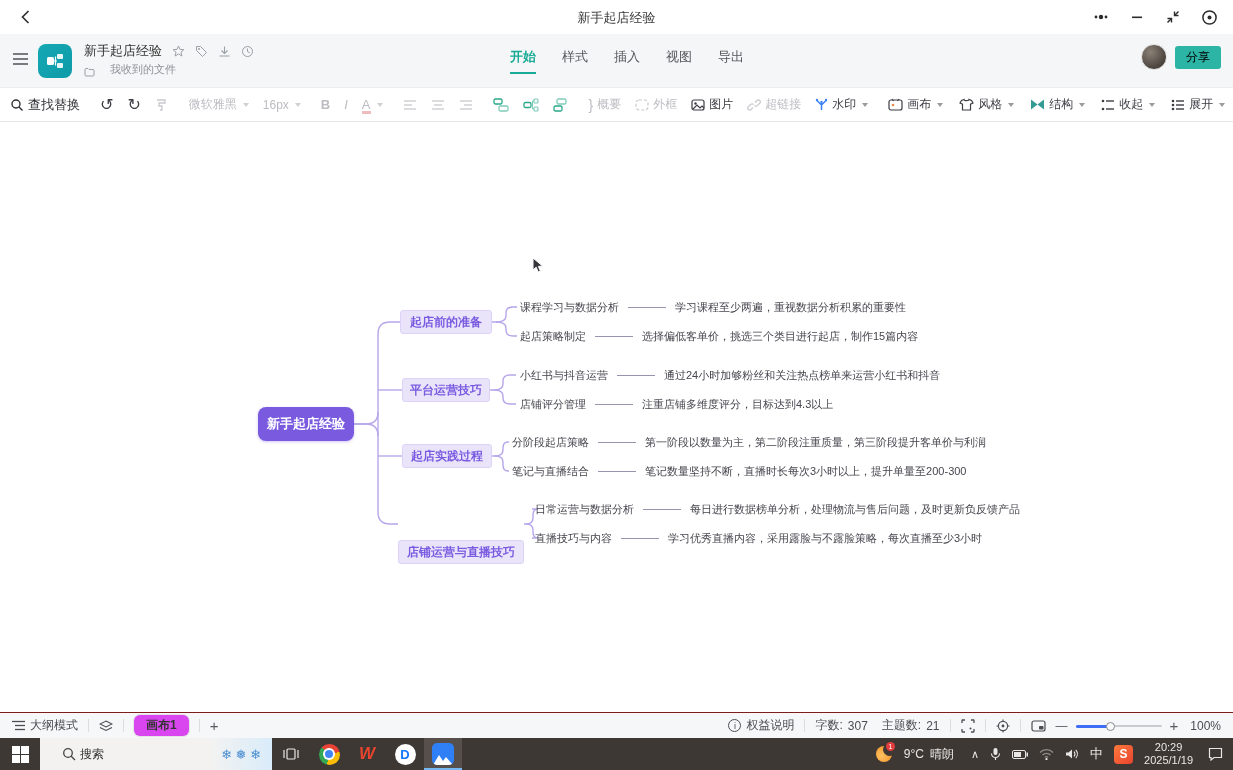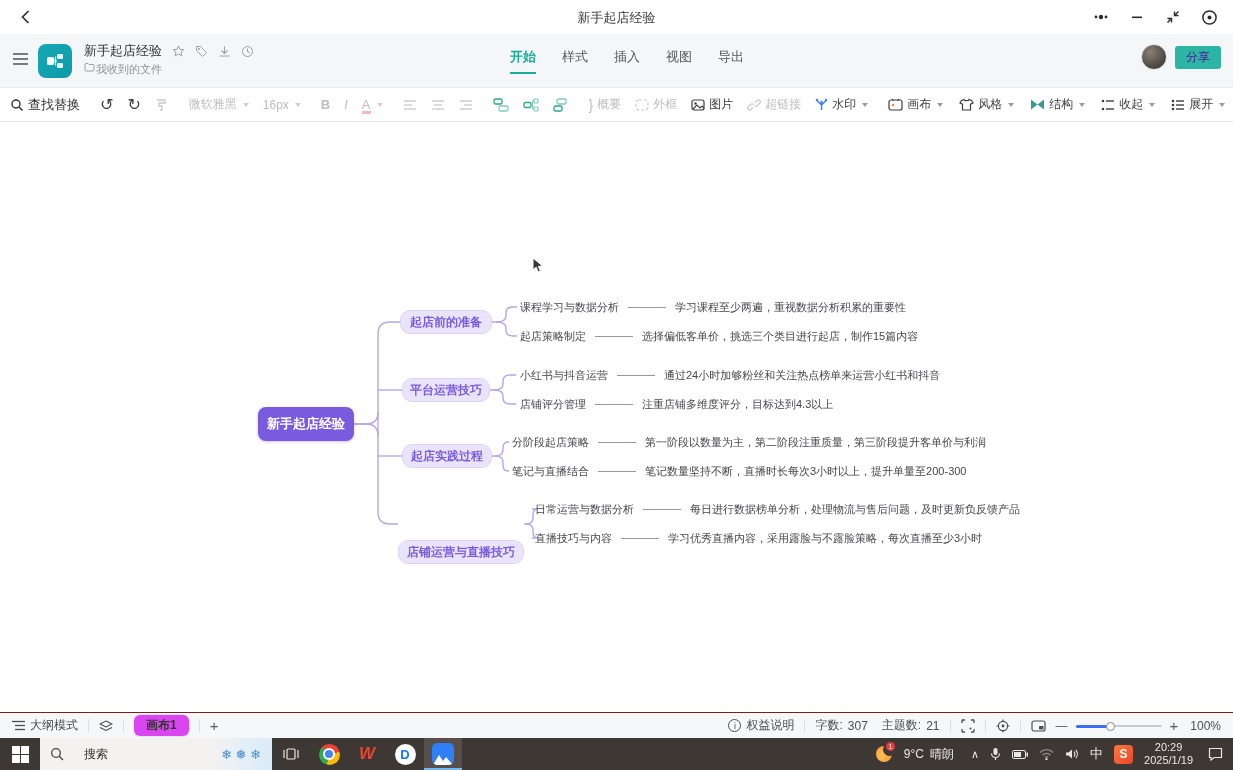--- a/index.html
+++ b/index.html
@@ -14,27 +14,27 @@
   .winbtn { width:20px; height:20px; display:flex; align-items:center; justify-content:center; color:#2c2c2c; }
 
   
   .header { position:absolute; top:34px; left:0; width:100%; height:54px; background:#f5f6f7; border-bottom:1px solid #ececec; }
   .burger { position:absolute; left:12px; top:18px; }
   .appicon { position:absolute; left:38px; top:10px; width:34px; height:34px; border-radius:8px;
              background:linear-gradient(135deg,#14a9b4,#0f9aa8); display:flex; align-items:center; justify-content:center; }
   .doc-title-row { position:absolute; left:84px; top:8px; display:flex; align-items:center; gap:10px; }
   .doc-title { font-size:13px; color:#333; }
   .mini-ic { color:#9aa0a6; display:inline-flex; }
-  .doc-sub { position:absolute; left:84px; top:28px; display:flex; align-items:flex-start; gap:1px; font-size:11px; color:#8d9299; }
+  .doc-sub { position:absolute; left:84px; top:28px; display:flex; align-items:flex-end; gap:15px; font-size:11px; color:#8d9299; }
   .tabs { position:absolute; left:510px; top:14px; display:flex; gap:26px; font-size:13px; color:#53575c; }
   .tab { padding-bottom:6px; cursor:pointer; }
   .tab.active { color:#18ab96; border-bottom:2px solid #18ab96; font-weight:bold; }
   .avatar { position:absolute; right:66px; top:10px; width:26px; height:26px; border-radius:50%;
             background:radial-gradient(circle at 35% 30%,#8a8076,#4b443e 70%); border:1px solid #ddd; }
-  .share-btn { position:absolute; right:12px; top:12px; width:46px; height:23px; background:#2cb5a5; color:#4c1d95;
+  .share-btn { position:absolute; right:12px; top:12px; width:46px; height:23px; background:#2cb5a5; color:#000000;
                font-size:12px; border:none; border-radius:3px; cursor:pointer; }
 
   
   .toolbar { position:absolute; top:88px; left:0; width:100%; height:34px; background:#fff;
              border-bottom:1px solid #e7e7e7; display:flex; align-items:center; padding:0 10px; font-size:12px; color:#3d3d44; }
   .tgroup { display:flex; align-items:center; gap:14px; }
   .tdiv { width:1px; height:15px; background:#e2e2e2; margin:0 10px; }
   .tbtn { display:flex; align-items:center; gap:4px; cursor:pointer; white-space:nowrap; }
   .tbtn.disabled { color:#bcbcc2; cursor:default; }
   .glyph { font-size:14px; line-height:1; }
@@ -44,21 +44,21 @@
   .boldA { font-weight:bold; font-size:13px; }
   .italA { font-style:italic; font-size:13px; }
   .colorA { position:relative; font-size:13px; }
   .colorA i { position:absolute; left:0; right:0; bottom:-2px; height:3px; background:#eebcbc; }
 
   
   .canvas { position:absolute; top:122px; left:0; width:1233px; height:590px; background:#fff; }
   .node-root { position:absolute; left:258px; top:285px; width:96px; height:34px; background:#7a5be0;
                border-radius:8px; color:#fff; font-size:13px; font-weight:bold;
                display:flex; align-items:center; justify-content:center; cursor:pointer; box-shadow:0 1px 3px rgba(122,91,224,.35); }
-  .node-branch { position:absolute; height:24px; background:#eae4fb; border:1px solid #ddd2f8; border-radius:10px;
+  .node-branch { position:absolute; height:24px; background:#eae4fb; border:1px solid #ddd2f8; border-radius:3px;
                  color:#7a5be0; font-size:12px; font-weight:bold; display:flex; align-items:center; justify-content:center; cursor:pointer; }
   .childrow { position:absolute; height:16px; display:flex; align-items:center; white-space:nowrap; cursor:pointer; }
   .topic { font-size:11px; color:#45454d; }
   .dash { width:38px; height:1px; background:#9b93ae; margin:0 9px; }
   .detail { font-size:11px; color:#45454d; }
   .connectors { position:absolute; top:0; left:0; pointer-events:none; }
   .cursor { position:absolute; left:532px; top:135px; }
 
   
   .statusbar { position:absolute; top:712px; left:0; width:100%; height:26px; background:#f6f7f8; border-top:1px solid #7f1d1d;
@@ -69,21 +69,21 @@
                  box-shadow:0 0 0 1px #e4e4e4, 0 1px 2px rgba(0,0,0,.06); cursor:pointer; }
   .spacer { flex:1; }
   .slider { position:relative; width:86px; height:10px; margin:0 8px; cursor:pointer; }
   .slider .track { position:absolute; top:4.5px; left:0; width:100%; height:2px; background:#cbcbcf; border-radius:1px; }
   .slider .fill { position:absolute; top:4px; left:0; width:34px; height:3px; background:#3e6ef5; border-radius:2px; }
   .slider .knob { position:absolute; top:1px; left:30px; width:9px; height:9px; border-radius:50%; background:#fafafa; border:1.5px solid #8a8a8f; }
 
   
   .taskbar { position:absolute; top:738px; left:0; width:100%; height:32px; background:#3e3835; display:flex; align-items:stretch; }
   .tk-start { width:40px; display:flex; align-items:center; justify-content:center; cursor:pointer; }
-  .tk-search { width:232px; background:#f3f2f1; display:flex; align-items:center; gap:20px; padding:0 10px; position:relative; cursor:text; }
+  .tk-search { width:232px; background:#f3f2f1; display:flex; align-items:center; gap:4px; padding:0 22px; position:relative; cursor:text; }
   .tk-search .ph { font-size:12px; color:#333; }
   .snow { position:absolute; right:0; top:0; width:62px; height:32px; background:linear-gradient(90deg,#f3f2f1,#d9ecfa);
           display:flex; align-items:center; justify-content:center; gap:2px; color:#4d8fd1; font-size:13px; overflow:hidden; }
   .tk-ic { width:38px; display:flex; align-items:center; justify-content:center; cursor:pointer; }
   .tk-ic.active { background:#564f4b; box-shadow:inset 0 -2px 0 #76b9f0; }
   .chrome { width:21px; height:21px; border-radius:50%;
             background:conic-gradient(from -45deg,#ea4335 0 120deg,#fbbc05 0 240deg,#34a853 0 360deg); position:relative; }
   .chrome::before { content:""; position:absolute; inset:4.5px; background:#fff; border-radius:50%; }
   .chrome::after { content:""; position:absolute; inset:6.5px; background:#4285f4; border-radius:50%; }
   .wps { color:#e8442e; font-weight:bold; font-size:17px; font-style:italic; }

